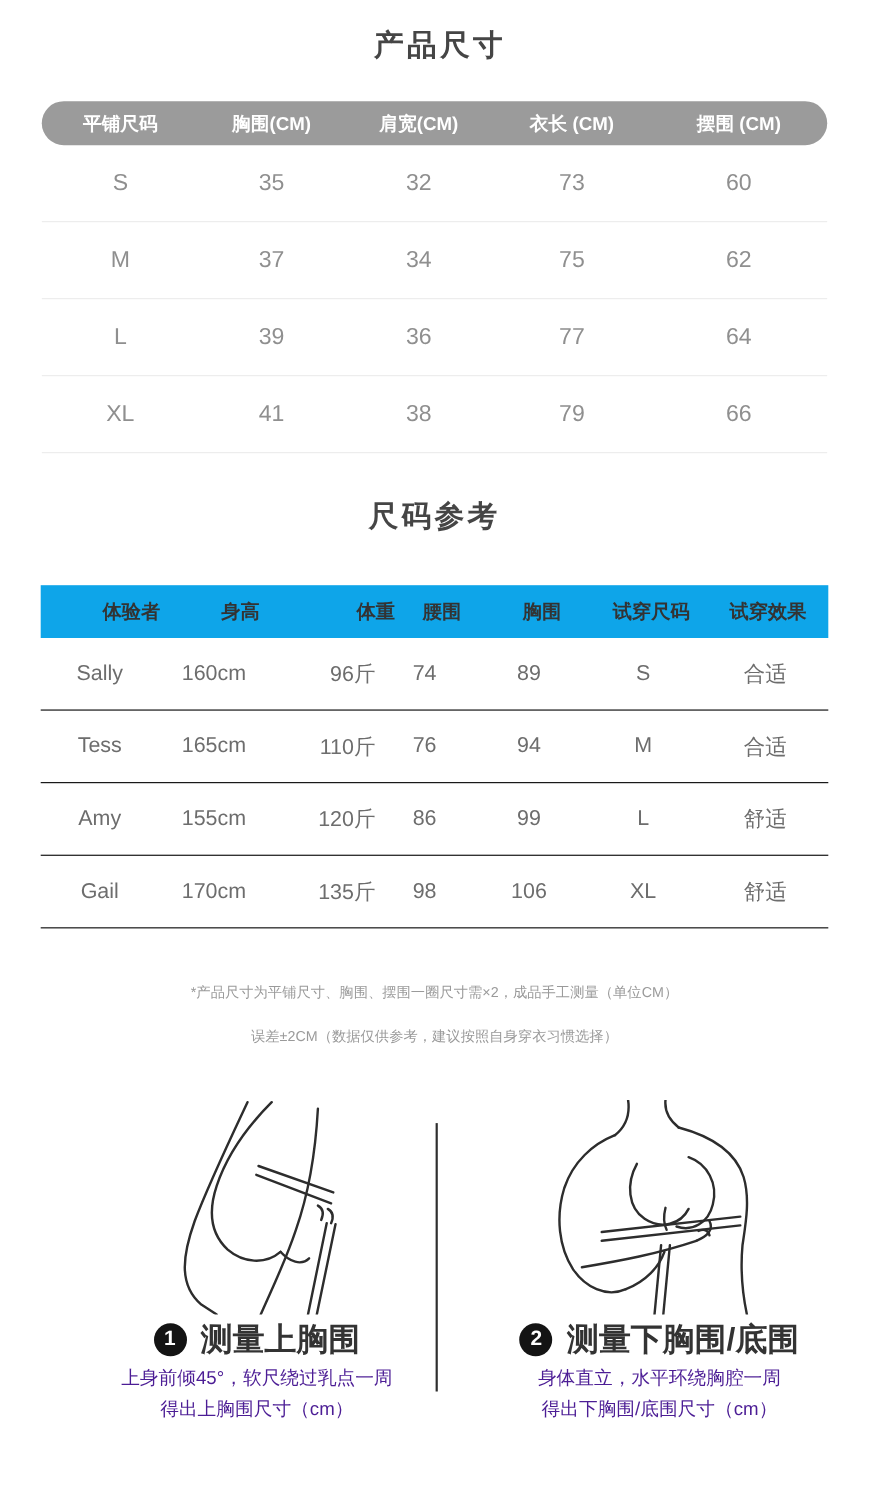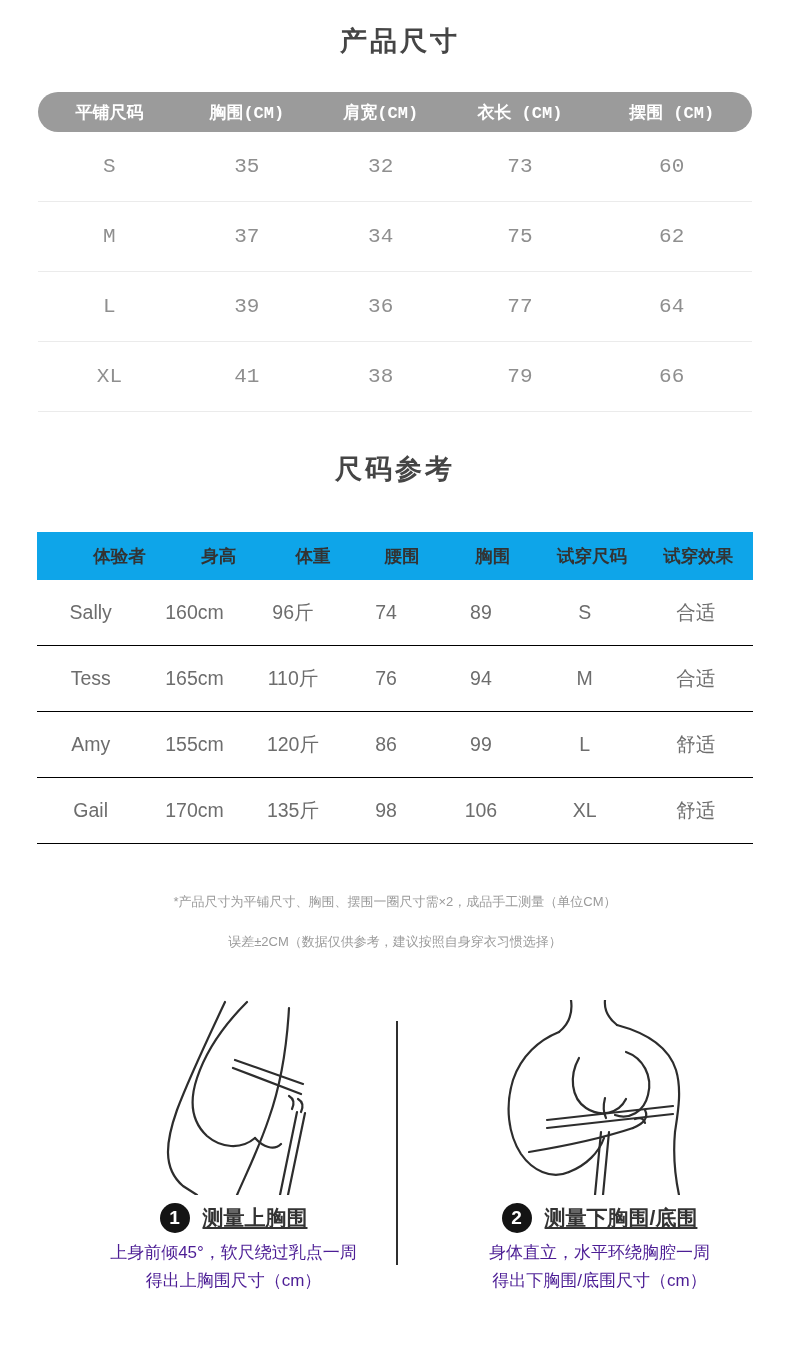--- a/index.html
+++ b/index.html
@@ -22,38 +22,38 @@
   .t1-header {
     height: 40px; background: #9b9b9b; border-radius: 20px;
     display: flex; align-items: center;
     color: #ffffff; font-size: 17px; font-weight: bold;
   }
   .t1 .trow {
     height: 70px; display: flex; align-items: center;
     font-size: 21px; color: #8f8f8f;
     border-bottom: 1px solid #ebebeb;
   }
-  .t1 .cell { text-align: center; font-family: Liberation Mono, monospace; }
+  .t1 .cell { text-align: center; }
   .t1 .c0 { width: 20%; } .t1 .c1 { width: 18.5%; } .t1 .c2 { width: 19%; }
   .t1 .c3 { width: 20%; } .t1 .c4 { width: 22.5%; }
 
   
   .t2 { margin: 0 37px; width: 716px; }
   .t2-header {
     height: 48px; background: #0ea5e9;
     display: flex; align-items: center;
     color: #333333; font-size: 17.5px; font-weight: bold; padding-left: 31px;
   }
   .t2 .trow {
     height: 66px; display: flex; align-items: center;
     font-size: 19.5px; color: #6d6d6d;
     border-bottom: 1px solid #000000;
   }
   .t2 .cell { text-align: center; }
-  .t2 .k0 { width: 15%; } .t2 .k1 { width: 14%; } .t2 .k2 { width: 13.5%; }
+  .t2 .k0 { width: 15%; } .t2 .k1 { width: 14%; } .t2 .k2 { width: 13.5%; text-align: right; }
   .t2 .k3 { width: 12.5%; } .t2 .k4 { width: 14%; } .t2 .k5 { width: 15%; }
   .t2 .k6 { width: 16%; }
 
   
   .notes {
     margin-top: 38px; text-align: center;
     font-size: 13px; color: #9a9a9a; line-height: 40px;
   }
 
   
@@ -70,21 +70,21 @@
     margin-top: 8px; height: 30px;
     display: flex; align-items: center; justify-content: center; gap: 13px;
   }
   .step-badge {
     width: 30px; height: 30px; border-radius: 50%;
     background: #141414; color: #ffffff;
     font-size: 19px; font-weight: bold;
     display: flex; align-items: center; justify-content: center;
     flex: 0 0 auto;
   }
-  .fig-title { font-size: 21px; font-weight: bold; color: #333333; text-decoration: underline; }
+  .fig-title { font-size: 29px; font-weight: bold; color: #333333; }
   .fig-text { margin-top: 6px; font-size: 17px; color: #4c1d95; line-height: 28px; }
 
   .lineart { stroke: #2d2d2d; stroke-width: 2.2; fill: none;
              stroke-linecap: round; stroke-linejoin: round; }
 </style>
 </head>
 <body>
 
 <div class="section-title title-1">产品尺寸</div>
 

